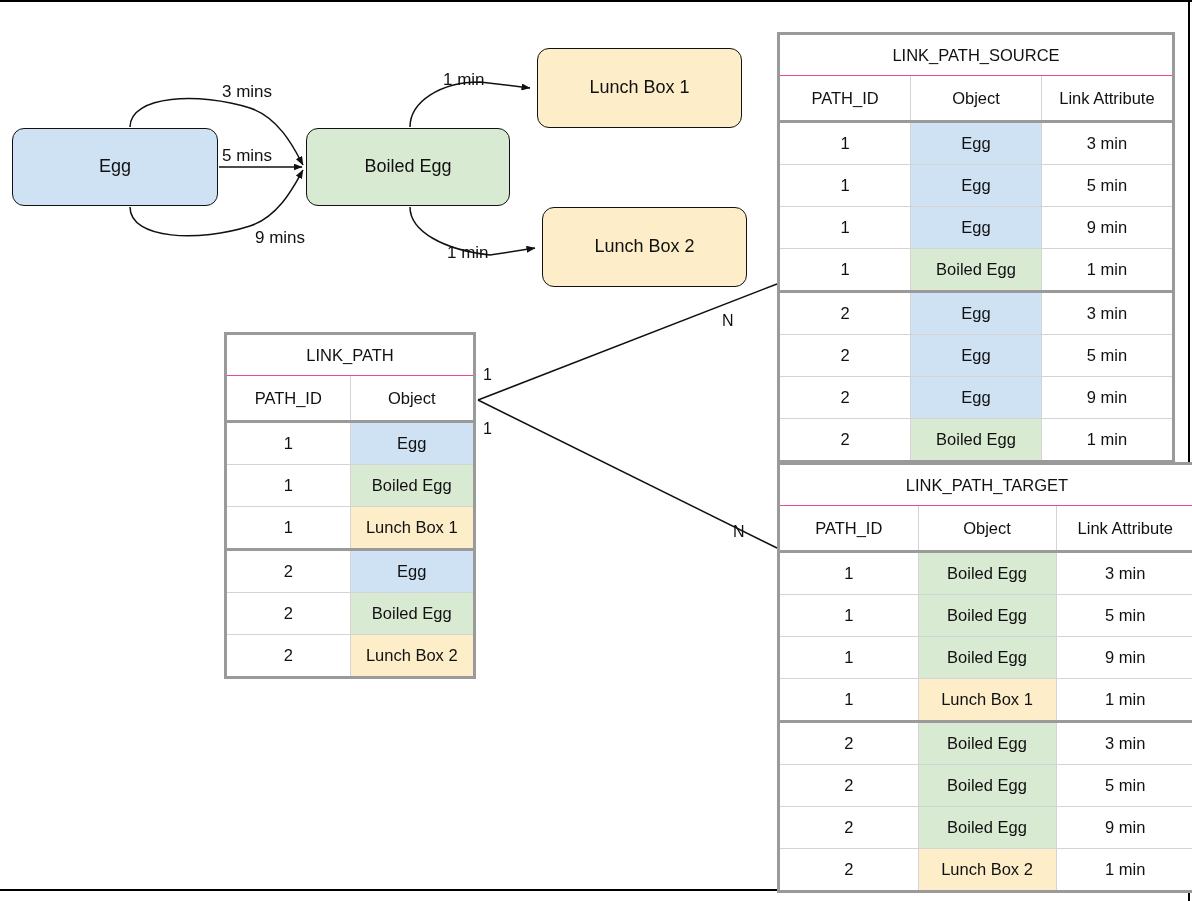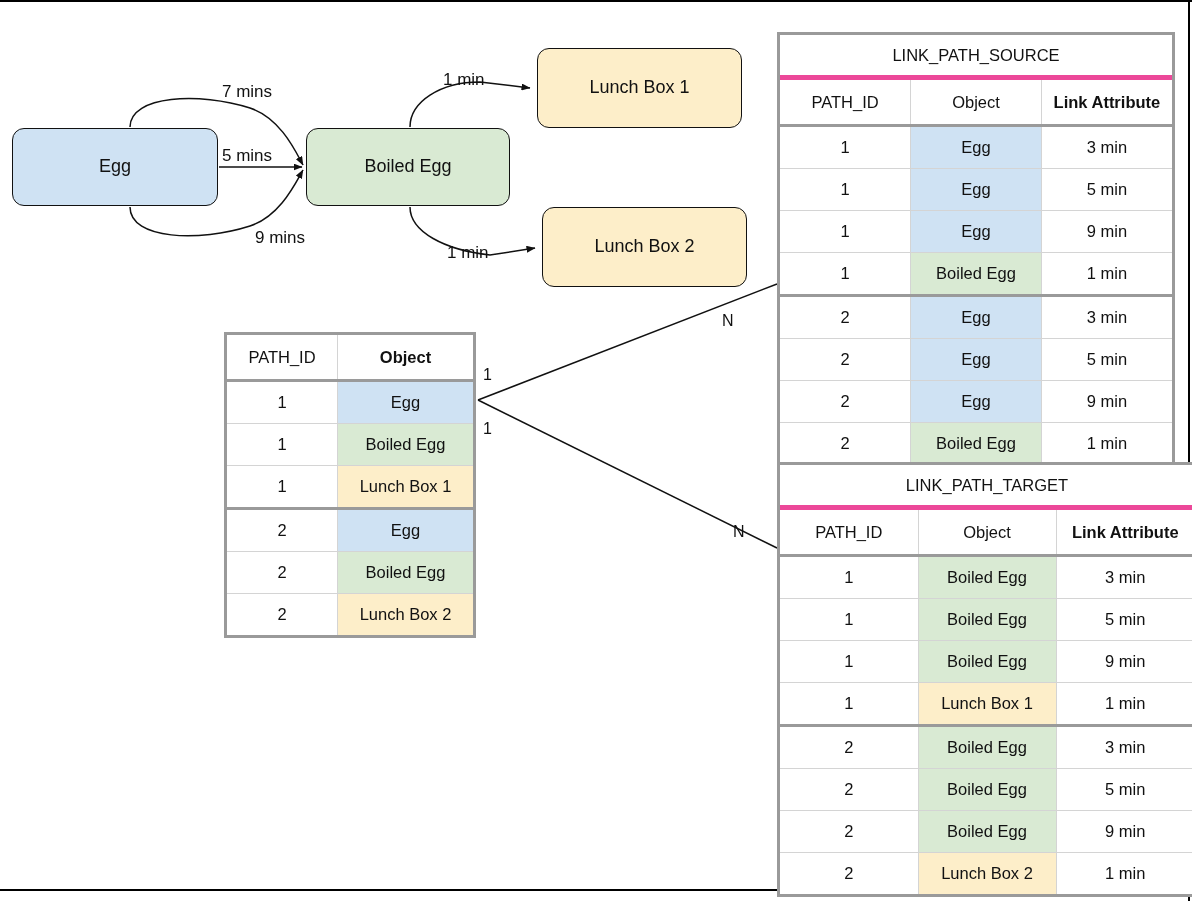--- a/index.html
+++ b/index.html
@@ -85,32 +85,32 @@
     border: 1px solid #d4d4d4;
     font-size: 16.5px;
     color: #111111;
     text-align: center;
     height: 41px;
     padding: 0 2px;
     font-weight: 400;
   }
   .tbl .title-cell {
     border: none;
-    border-bottom: 5px solid #ec4899;
+    border-bottom: 1px solid #ec4899;
     font-size: 16.5px;
     height: 40px;
   }
   .tbl .hdr td {
     border-top: none;
     border-bottom: 3px solid #9a9a9a;
     height: 44px;
     text-align: center;
   }
   .tbl .hdr td:first-child { border-left: none; }
-  .tbl .hdr td:last-child  { border-right: none; font-weight: bold; }
+  .tbl .hdr td:last-child  { border-right: none; }
   .tbl tr td:first-child { border-left: none; }
   .tbl tr td:last-child  { border-right: none; }
   .tbl tr.group-end td { border-bottom: 3px solid #9a9a9a; }
   .tbl tr:last-child td { border-bottom: none; }
 
   .c-blue   { background: #cfe2f3; }
   .c-green  { background: #d9ead3; }
   .c-yellow { background: #fdeec9; }
 
   
@@ -161,34 +161,37 @@
   <div class="node node-boiled">
     <span>Boiled Egg</span>
   </div>
   <div class="node node-lunch1">
     <span>Lunch Box 1</span>
   </div>
   <div class="node node-lunch2">
     <span>Lunch Box 2</span>
   </div>
 
-  <span class="edge-label" style="left:222px; top:82px;">7 mins</span>
+  <span class="edge-label" style="left:222px; top:82px;">3 mins</span>
   <span class="edge-label" style="left:222px; top:146px;">5 mins</span>
   <span class="edge-label" style="left:222px; top:228px;margin-left:33px;">9 mins</span>
   <span class="edge-label" style="left:443px; top:70px;">1 min</span>
   <span class="edge-label" style="left:447px; top:243px;">1 min</span>
 
   <span class="card-label" style="left:483px; top:366px;">1</span>
   <span class="card-label" style="left:483px; top:420px;">1</span>
   <span class="card-label" style="left:722px; top:312px;">N</span>
   <span class="card-label" style="left:733px; top:523px;">N</span>
 
   <div class="tbl" id="tbl-link-path">
     <table>
       <tbody>
+        <tr>
+          <td class="title-cell" colspan="2">LINK_PATH</td>
+        </tr>
         <tr class="hdr">
           <td>PATH_ID</td>
           <td>Object</td>
         </tr>
         <tr>
           <td>1</td>
           <td class="c-blue">Egg</td>
         </tr>
         <tr>
           <td>1</td>

